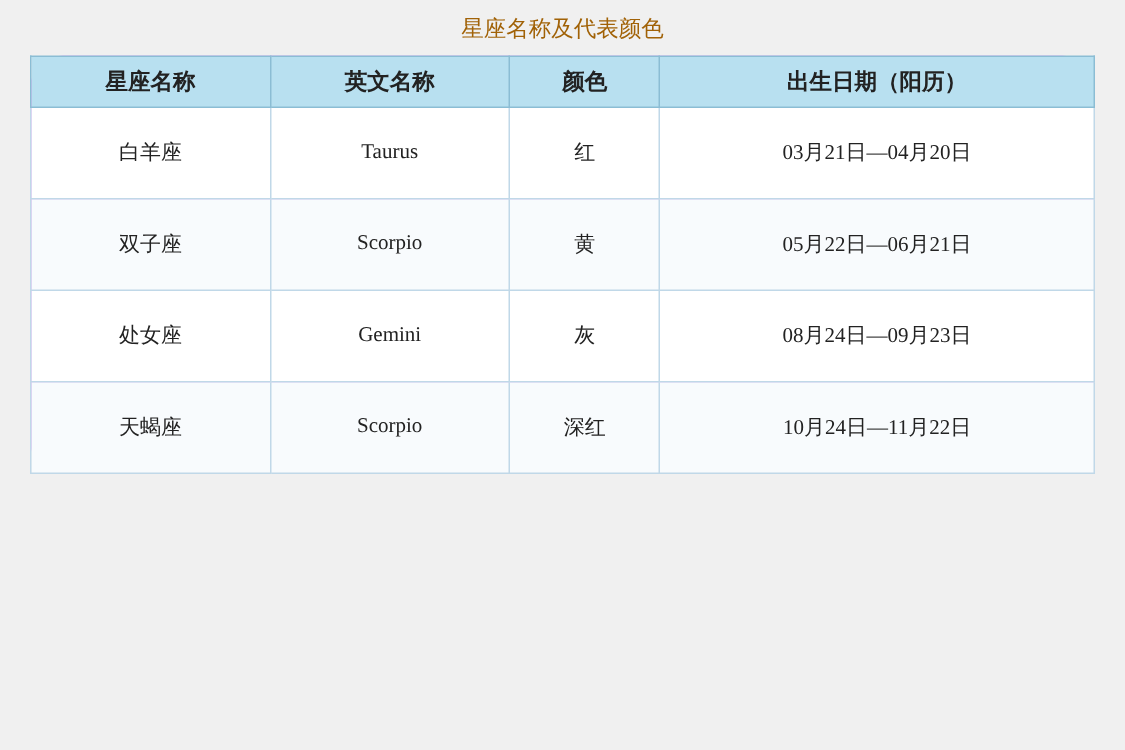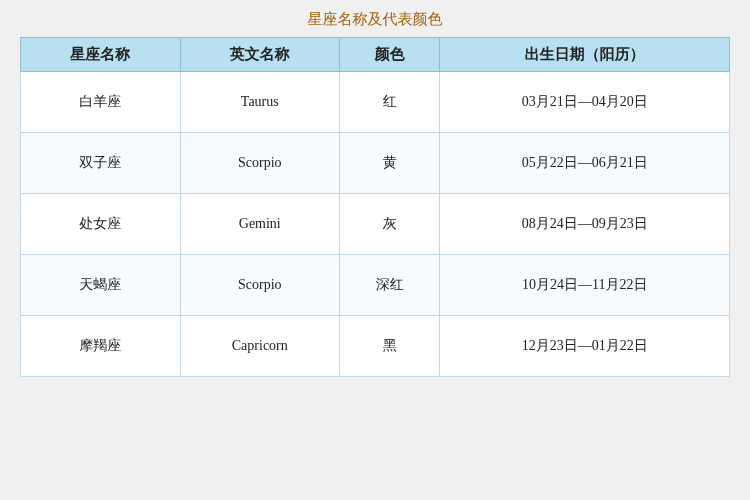--- a/index.html
+++ b/index.html
@@ -97,20 +97,14 @@
         <td>Gemini</td>
         <td>灰</td>
         <td>08月24日—09月23日</td>
       </tr>
       <tr>
         <td>天蝎座</td>
         <td>Scorpio</td>
         <td>深红</td>
         <td>10月24日—11月22日</td>
       </tr>
-      <tr>
-        <td>摩羯座</td>
-        <td>Capricorn</td>
-        <td>黑</td>
-        <td>12月23日—01月22日</td>
-      </tr>
     </tbody>
 </table>
 
 </body></html>

